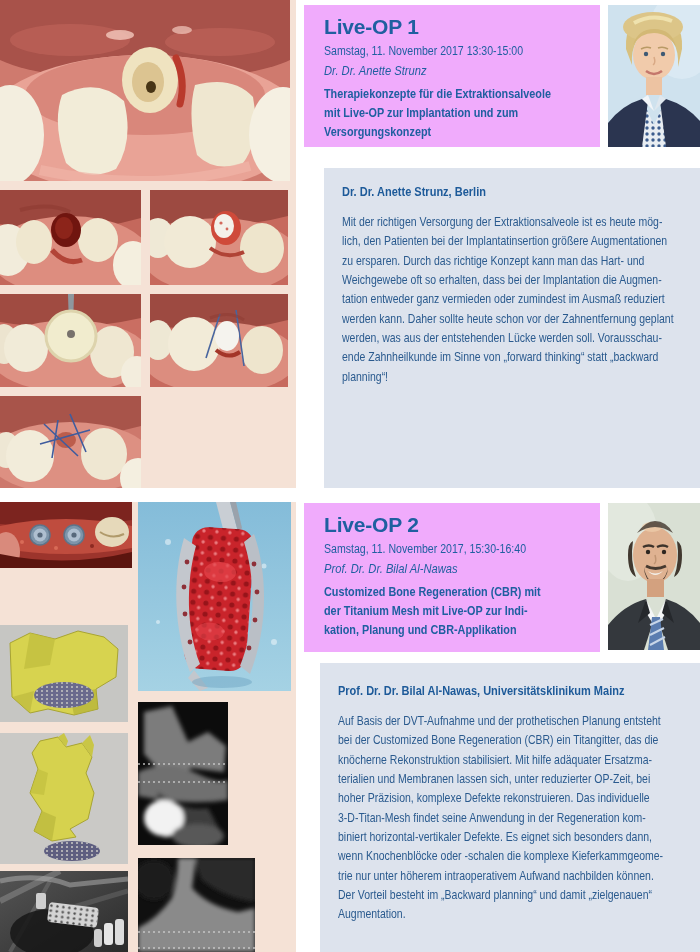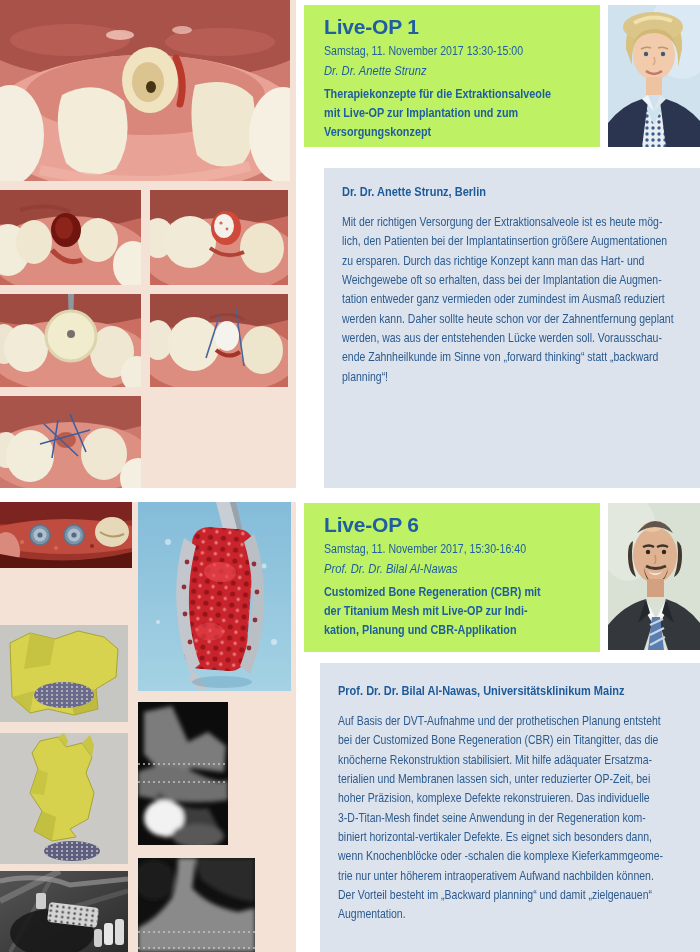--- a/index.html
+++ b/index.html
@@ -20,21 +20,21 @@
   #p15 { left:150px; top:294px; width:138px; height:93px; }
   #p16 { left:0;     top:396px; width:141px; height:92px; }
   #p21 { left:0;     top:502px; width:132px; height:66px; }
   #p22 { left:138px; top:502px; width:153px; height:189px; }
   #p23 { left:0;     top:625px; width:128px; height:97px; }
   #p24 { left:138px; top:702px; width:90px;  height:143px; }
   #p25 { left:0;     top:733px; width:128px; height:131px; }
   #p26 { left:138px; top:858px; width:117px; height:94px; }
   #p27 { left:0;     top:871px; width:128px; height:81px; }
 
-  .card-header { position:absolute; background:#bef264; color:#1f5fa0;
+  .card-header { position:absolute; background:#f0abfc; color:#1f5fa0;
                  padding:10px 8px 8px 20px; }
   #hdr1 { left:304px; top:5px;   width:296px; height:142px; }
   #hdr2 { left:304px; top:503px; width:296px; height:149px; }
 
   .card-abstract { position:absolute; background:#dde3ed; color:#2a5a8e;
                    padding:16px 12px 0 18px; }
   #abs1 { left:304px; top:168px; width:396px; height:320px;margin-left:20px; }
   #abs2 { left:304px; top:663px; width:396px; height:289px; padding-top:20px;margin-left:16px; }
 
   .portrait { position:absolute; overflow:hidden; }
@@ -377,21 +377,21 @@
           <rect x="48" y="34" width="50" height="20" rx="4" fill="#d4d4d4"></rect>
           <rect x="48" y="34" width="50" height="20" rx="4" fill="url(#xm)"></rect>
         </g>
         <rect x="94" y="58" width="8" height="18" rx="3" fill="#cfcfcf"></rect>
         <rect x="104" y="52" width="9" height="22" rx="3" fill="#e6e6e6"></rect>
         <rect x="115" y="48" width="9" height="26" rx="3" fill="#dcdcdc"></rect>
       </svg>
     </div>
 
     <div class="card-header" id="hdr2">
-      <h2 class="t-title">Live-OP 6</h2>
+      <h2 class="t-title">Live-OP 2</h2>
       <div class="t-date cond">Samstag, 11. November 2017, 15:30-16:40</div>
       <div class="t-speaker cond">Prof. Dr. Dr. Bilal Al-Nawas</div>
       <div class="t-topic cond">Customized Bone Regeneration (CBR) mit
 der Titanium Mesh mit Live-OP zur Indi-
 kation, Planung und CBR-Applikation</div>
     </div>
 
     <div class="portrait" id="por2">
       <svg viewBox="0 0 92 147" preserveAspectRatio="none">
         <rect width="92" height="147" fill="#d9e0d4"></rect>

